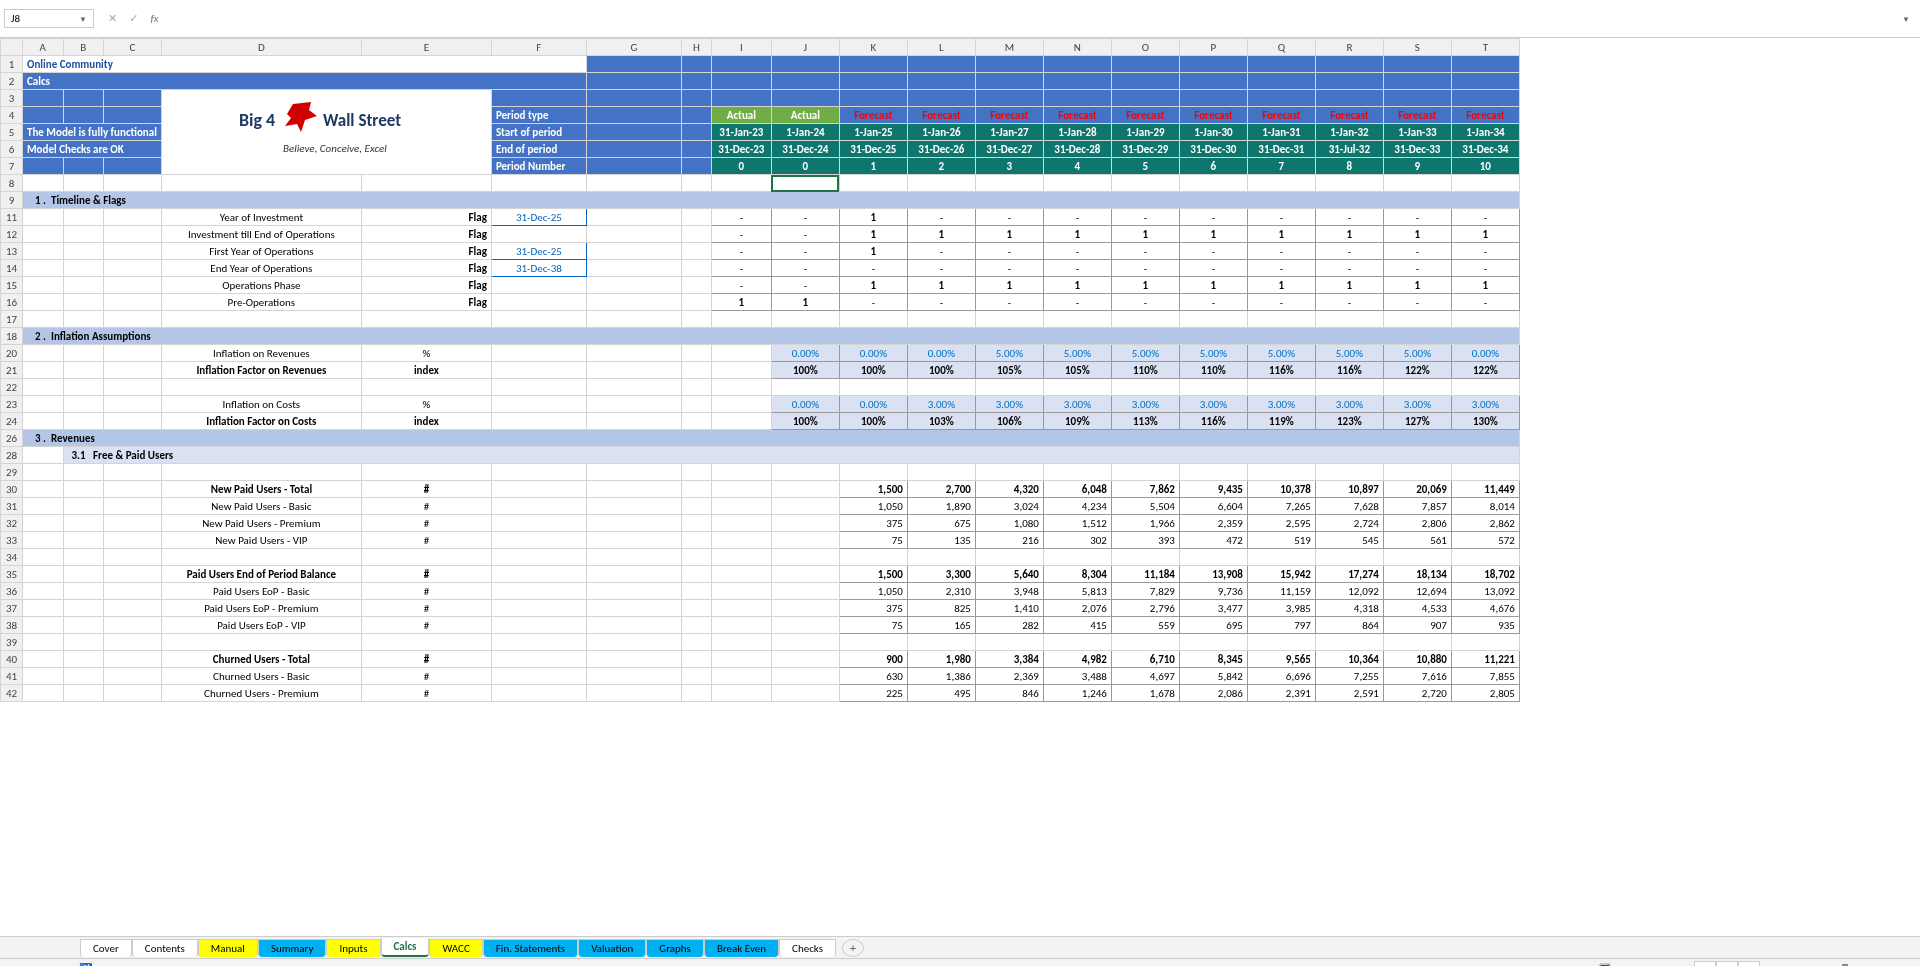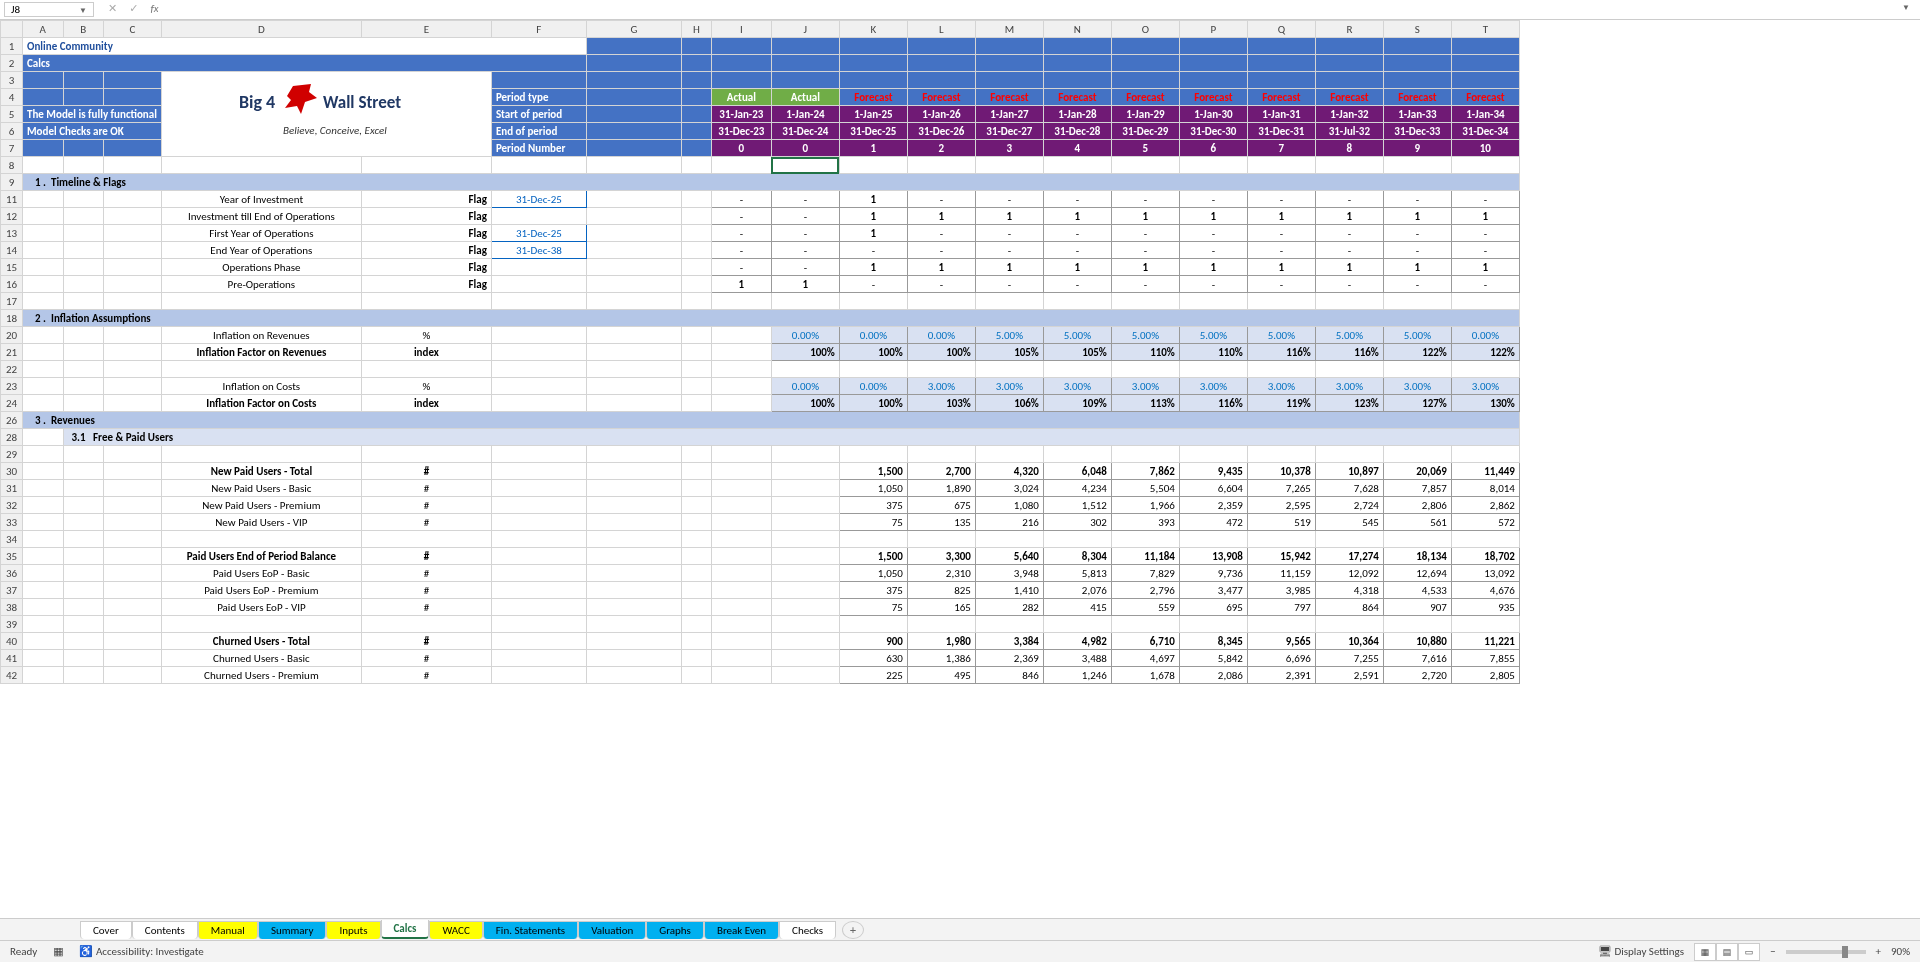--- a/index.html
+++ b/index.html
@@ -1,47 +1,47 @@
 <!DOCTYPE html>
 <html><head>
 <meta charset="utf-8">
 <style>
 * { box-sizing: border-box; margin: 0; padding: 0; }
 body { font-family: Calibri, Arial, sans-serif; font-size: 11px; background: #fff; overflow: hidden; }
-.formula-bar { display: flex; height: 20px; border-bottom: 1px solid #ccc; background: #fff; padding: 2px 4px; gap: 4px; }
+.formula-bar { display: flex; align-items: center; height: 38px; border-bottom: 1px solid #ccc; background: #fff; padding: 2px 4px; gap: 4px; }
 .name-box { width: 90px; border: 1px solid #ccc; padding: 2px 6px; background: #fff; display: flex; justify-content: space-between; align-items: center; }
 .name-box .dd { color: #666; font-size: 8px; }
 .fb-icons { display: flex; gap: 12px; color: #aaa; padding: 0 10px; }
 .fb-fx { font-style: italic; color: #777; }
 .fb-input { flex: 1; border: none; padding: 2px 6px; }
 .grid-wrap { height: calc(100vh - 24px - 22px - 22px); overflow: auto; position: relative; }
 table.sheet { border-collapse: collapse; table-layout: fixed; }
 table.sheet th, table.sheet td { border: 1px solid #d4d4d4; padding: 0; height: 17px; font-size: 11px; white-space: nowrap; overflow: hidden; text-overflow: clip; }
 table.sheet th.corner { background: #f0f0f0; width: 22px; }
 table.sheet th.colh { background: #f0f0f0; text-align: center; font-weight: normal; color: #444; position: sticky; top: 0; z-index: 3; }
 table.sheet th.rowh { background: #f0f0f0; text-align: center; font-weight: normal; color: #444; width: 22px; position: sticky; left: 0; z-index: 2; }
 table.sheet td { padding: 0 4px; }
 .header-band { background: #4472c4; color: #fff; }
 .title1 { font-size: 22px; font-weight: bold; color: #1f4e9c; background: #fff; }
 .title2 { font-size: 20px; font-weight: bold; color: #fff; background: #4472c4; }
 .status-text { color: #fff; font-weight: bold; font-size: 12px; }
 .period-label { color: #fff; font-weight: bold; text-align: left; }
 .actual { background: #70ad47; color: #fff; font-weight: bold; text-align: center; }
 .forecast { background: #4472c4; color: #ff0000; font-weight: bold; text-align: center; }
-.hdr-date { color: #fff; font-weight: bold; text-align: center; background: #701a75; }
+.hdr-date { color: #fff; font-weight: bold; text-align: center; background: #0f766e; }
 .section-band { background: #b4c6e7; font-weight: bold; color: #000; }
 .subsection-band { background: #d9e1f2; font-weight: bold; color: #000; }
 .label { text-align: center; }
 .bold { font-weight: bold; }
 .unit { text-align: right; font-weight: bold; }
 .ctr { text-align: center; }
 .r { text-align: right; }
 .boxed-date { text-align: center; color: #0563c1; border: 1px solid #0563c1 !important; background: #fff; }
 .pct-cell { text-align: center; background: #d9e1f2; color: #0070c0; border: 1px solid #999 !important; }
-.pct-plain { text-align: right; background: #d9e1f2; font-weight: bold; border: 1px solid #999 !important; }
+.pct-plain { text-align: center; background: #d9e1f2; font-weight: bold; border: 1px solid #999 !important; }
 .data-box { text-align: right; border: 1px solid #999 !important; }
 .data-box.bold { font-weight: bold; }
 .selected-cell { outline: 2px solid #217346; outline-offset: -2px; position: relative; }
 .logo-cell { background: #fff; text-align: center; padding: 4px !important; }
 .logo-svg { display: inline-block; }
 .tabs-bar { display: flex; align-items: center; height: 22px; background: #f3f3f3; border-top: 1px solid #ccc; padding-left: 80px; gap: 0; }
 .tab { padding: 2px 12px; border: 1px solid #ccc; border-bottom: none; background: #fff; font-size: 11px; cursor: pointer; border-radius: 0 0 4px 4px; }
 .tab.yellow { background: #ffff00; }
 .tab.cyan { background: #00b0f0; }
 .tab.green-active { background: #fff; color: #217346; font-weight: bold; border-bottom: 2px solid #217346; border-top: none; }

